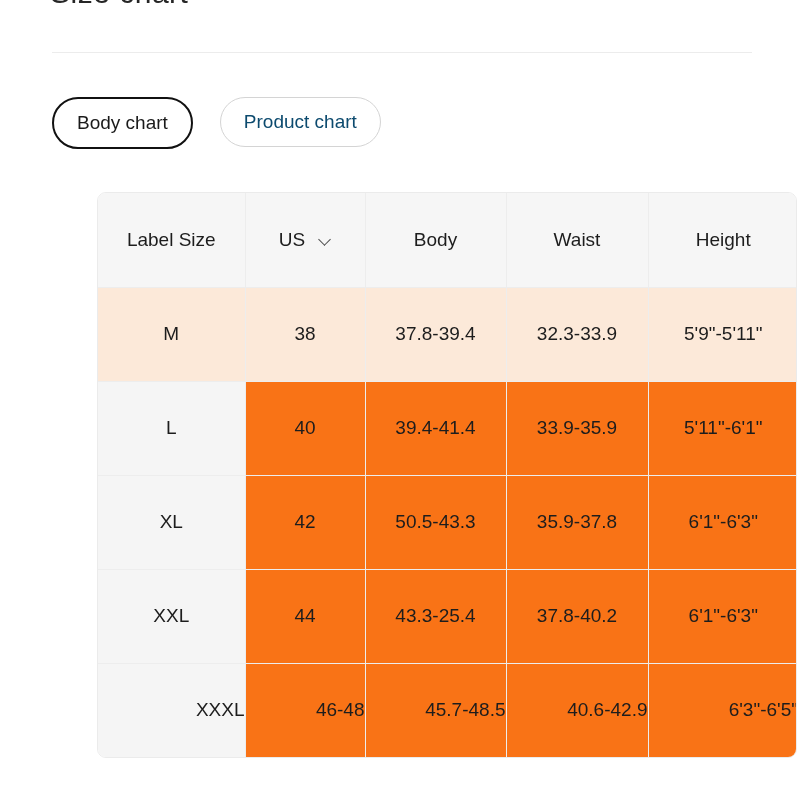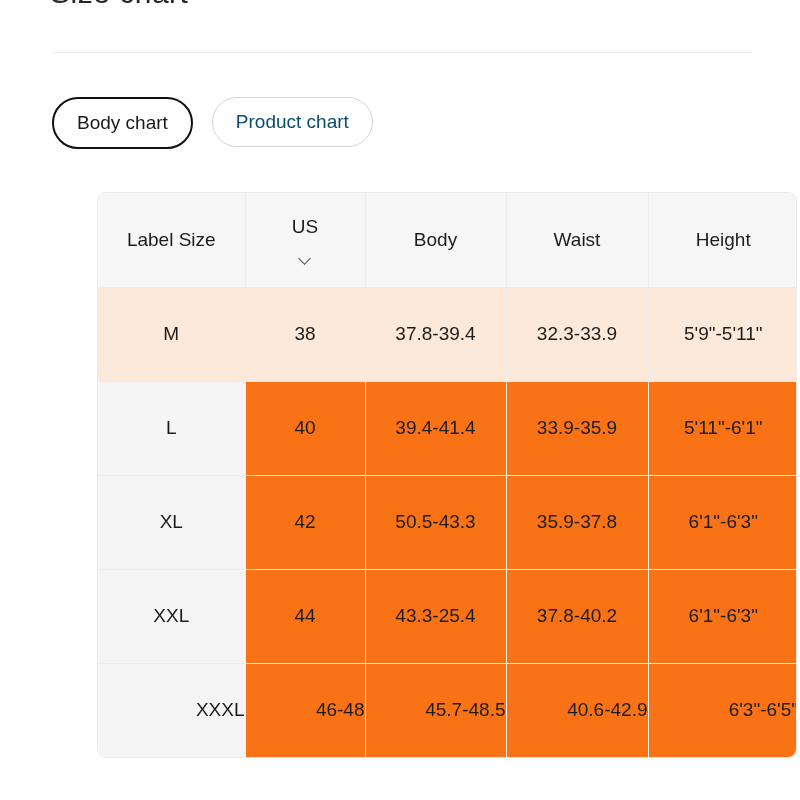--- a/index.html
+++ b/index.html
@@ -40,21 +40,21 @@
     height: 1px;
     background: #ececec;
   }
 
   
   .tabs {
     position: absolute;
     left: 52px;
     top: 97px;
     display: flex;
-    gap: 19px;
+    gap: 27px;
     align-items: flex-start;
   }
   .tab {
     border-radius: 999px;
     background: #ffffff;
     font-family: "Liberation Sans", sans-serif;
     font-size: 19px;
     line-height: 1;
     color: #1a1a1a;
     padding: 14px 23px 15px;
@@ -111,21 +111,20 @@
     background: #f6f6f6;
     height: 106px;
     font-size: 19px;
     color: #202020;
   }
   thead th.col-unit .unit-cell {
     display: inline-flex;
     align-items: center;
     gap: 15px;
     cursor: pointer;
-    flex-direction: column;
   }
   .chevron-down {
     display: inline-block;
     width: 11px;
     height: 11px;
     position: relative;
     top: 1px;
   }
   .chevron-down::before {
     content: "";

